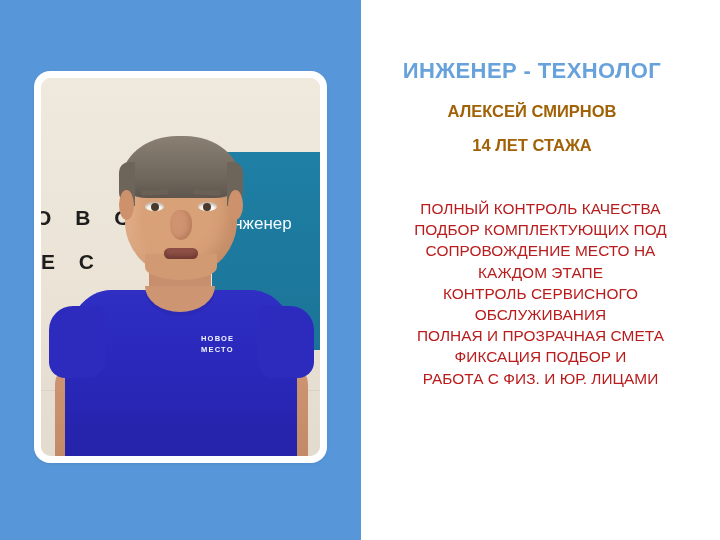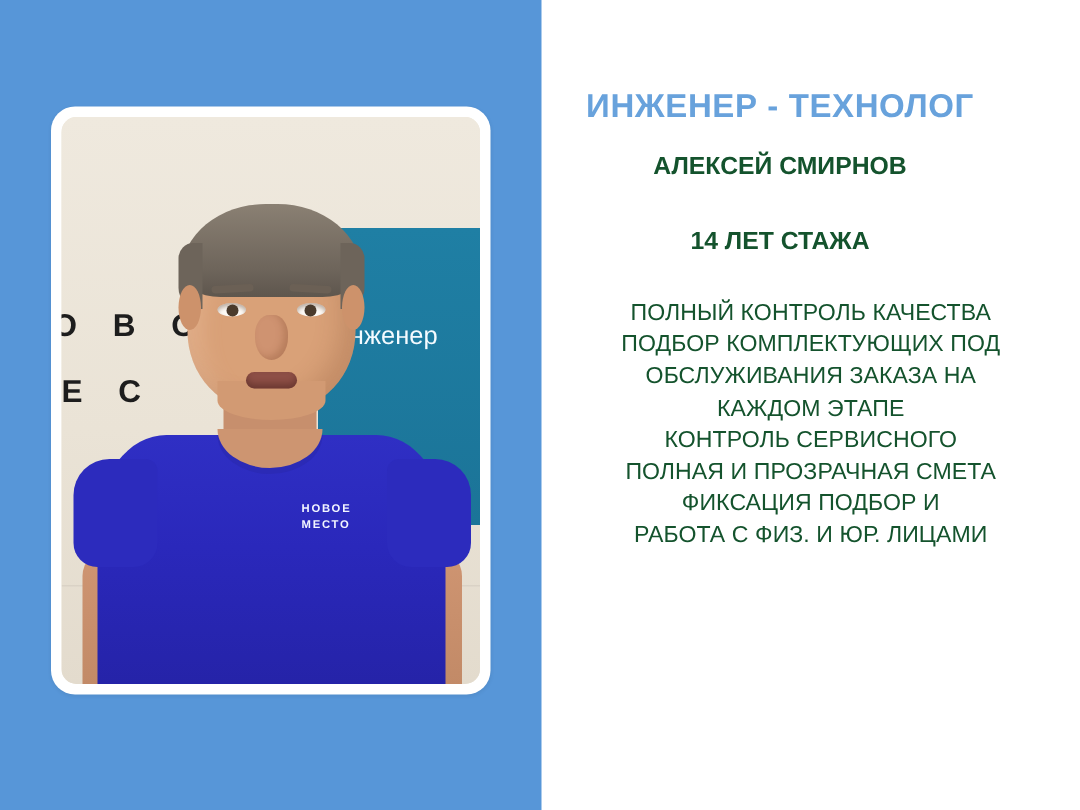--- a/index.html
+++ b/index.html
@@ -10,38 +10,38 @@
     font-family:"Liberation Sans","DejaVu Sans",sans-serif;
     -webkit-font-smoothing:antialiased;
   }
   #card{position:relative;width:720px;height:540px;overflow:hidden;background:#5796d8;}
 
   
   #text-panel{
     position:absolute;left:361px;top:0;width:359px;height:540px;
     background:#ffffff;
   }
-  #headings{position:absolute;left:0;top:58px;width:318px;text-align:center;}
+  #headings{position:absolute;left:12px;top:58px;width:318px;text-align:center;}
   #job-title{
     font-size:22px;font-weight:bold;letter-spacing:.4px;
     color:#68a2dc;line-height:26px;white-space:nowrap;
   }
   .sub-line{
-    font-size:16.5px;font-weight:bold;color:#14532d;
+    font-size:16.5px;font-weight:bold;color:#a16207;
     line-height:20px;white-space:nowrap;
   }
   #name-line{margin-top:17px;}
-  #exp-line{margin-top:30px;}
+  #exp-line{margin-top:14px;}
 
   #benefits{
     position:absolute;left:6px;top:198px;width:347px;
     text-align:center;
   }
   #benefits .b-line{
-    font-size:15.4px;font-weight:400;color:#14532d;
+    font-size:15.4px;font-weight:400;color:#b91c1c;
     line-height:21.2px;letter-spacing:.05px;white-space:nowrap;
   }
 
   
   #photo-frame{
     position:absolute;left:34px;top:71px;width:293px;height:392px;
     background:#fff;border-radius:16px;
     box-shadow:0 1px 3px rgba(0,0,0,.07);
   }
   #photo{
@@ -222,23 +222,24 @@
 
     <div id="headings">
       <div id="job-title">ИНЖЕНЕР - ТЕХНОЛОГ</div>
       <div class="sub-line" id="name-line">АЛЕКСЕЙ СМИРНОВ</div>
       <div class="sub-line" id="exp-line">14 ЛЕТ СТАЖА</div>
     </div>
 
     <div id="benefits">
       <div class="b-line">ПОЛНЫЙ КОНТРОЛЬ КАЧЕСТВА</div>
       <div class="b-line">ПОДБОР КОМПЛЕКТУЮЩИХ ПОД</div>
-      <div class="b-line">ОБСЛУЖИВАНИЯ ЗАКАЗА НА</div>
+      <div class="b-line">СОПРОВОЖДЕНИЕ МЕСТО НА</div>
       <div class="b-line">КАЖДОМ ЭТАПЕ</div>
       <div class="b-line">КОНТРОЛЬ СЕРВИСНОГО</div>
+      <div class="b-line">ОБСЛУЖИВАНИЯ</div>
       <div class="b-line">ПОЛНАЯ И ПРОЗРАЧНАЯ СМЕТА</div>
       <div class="b-line">ФИКСАЦИЯ ПОДБОР И</div>
       <div class="b-line">РАБОТА С ФИЗ. И ЮР. ЛИЦАМИ</div>
     </div>
 
   </div>
 
   <div id="watermark">
     <span id="wm-dots">
       <i></i>

